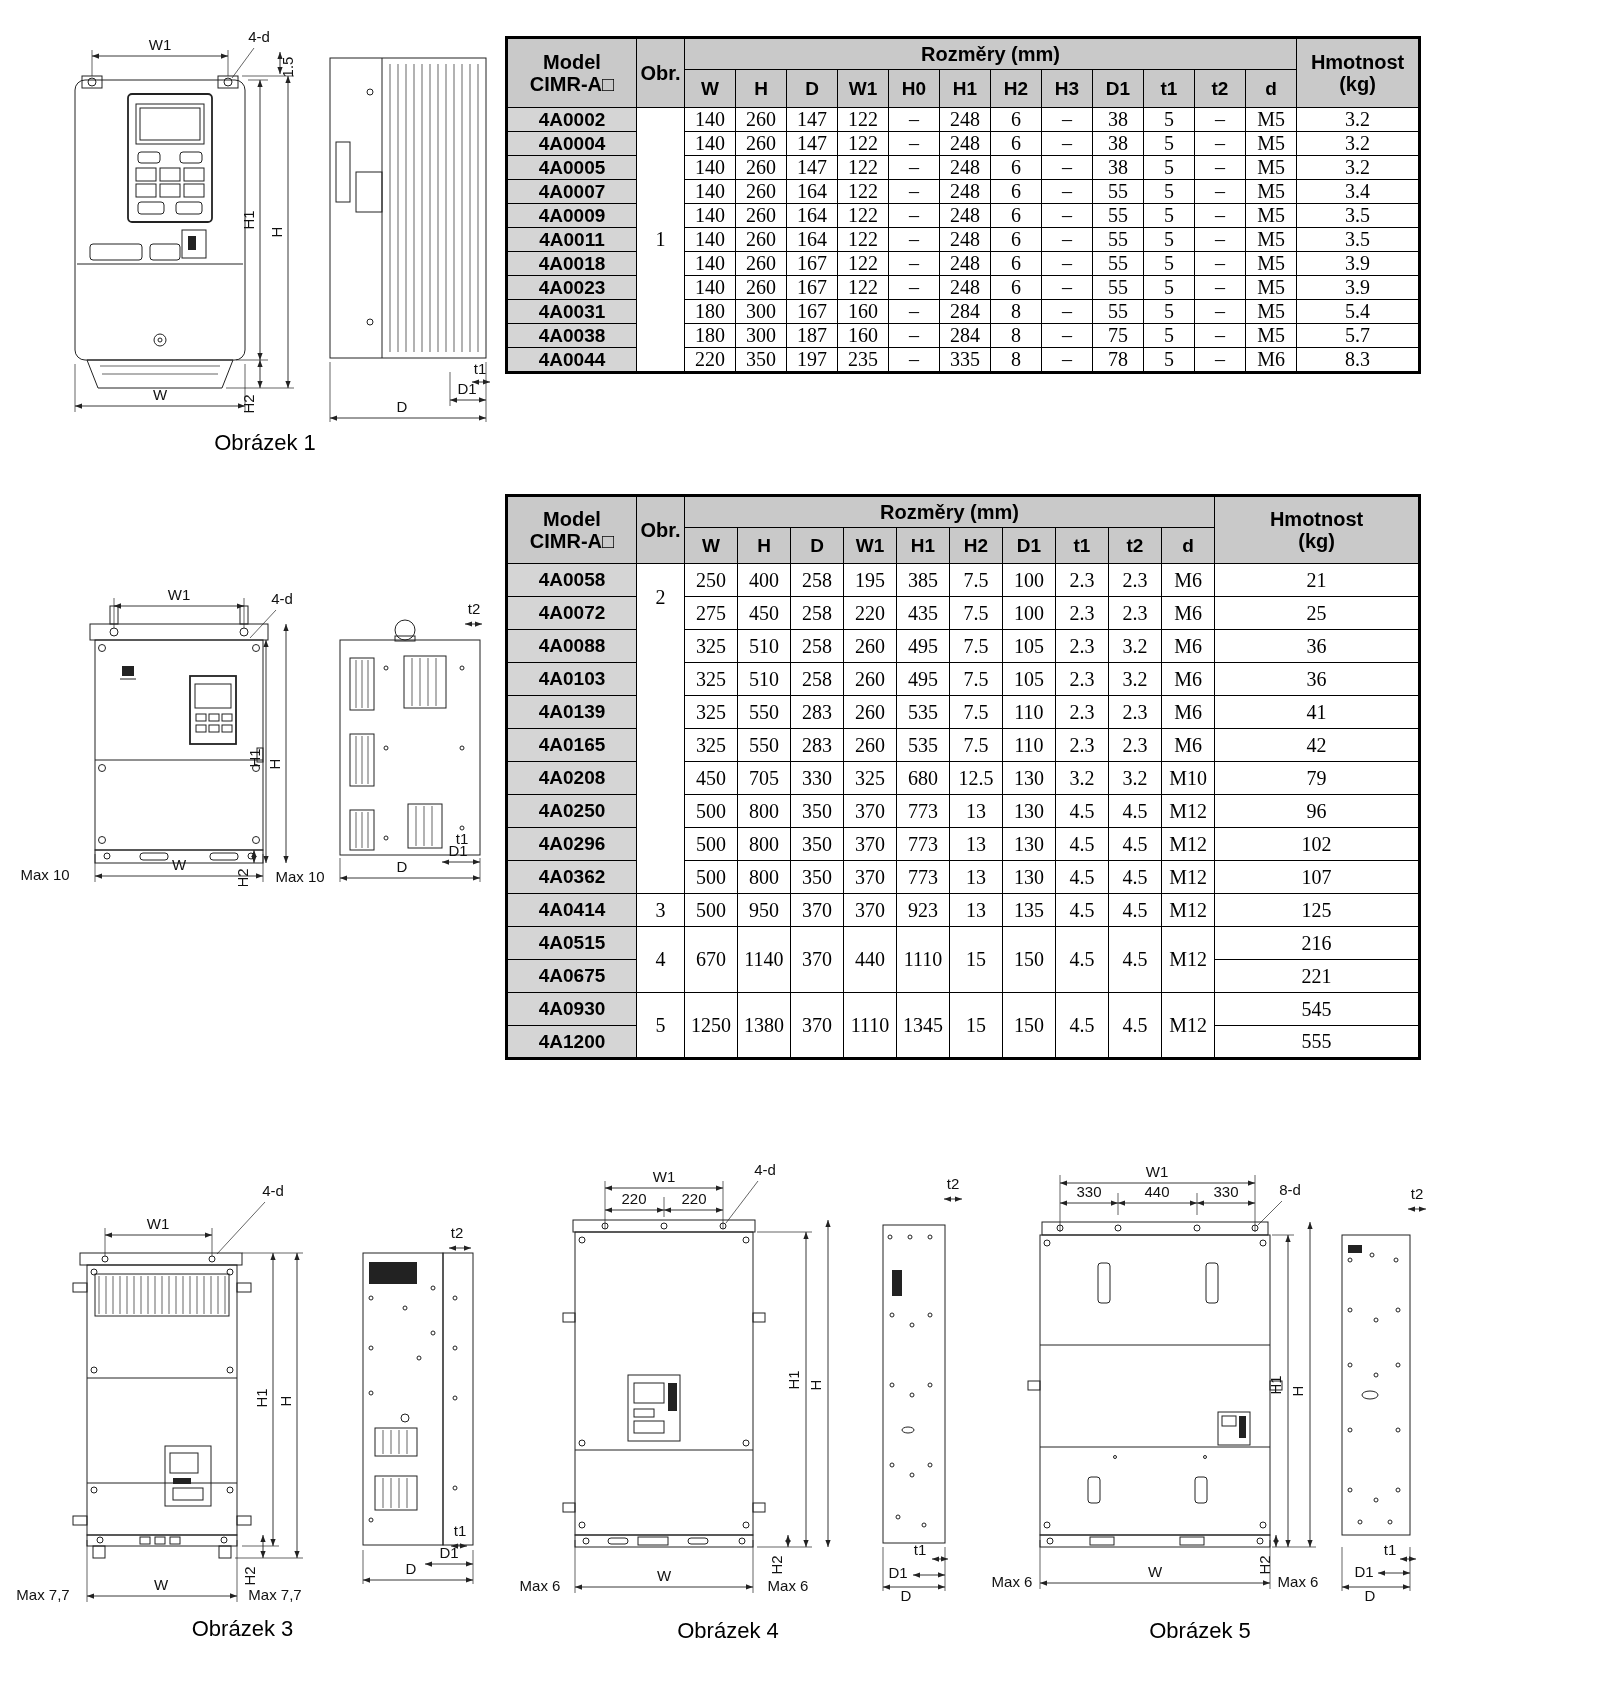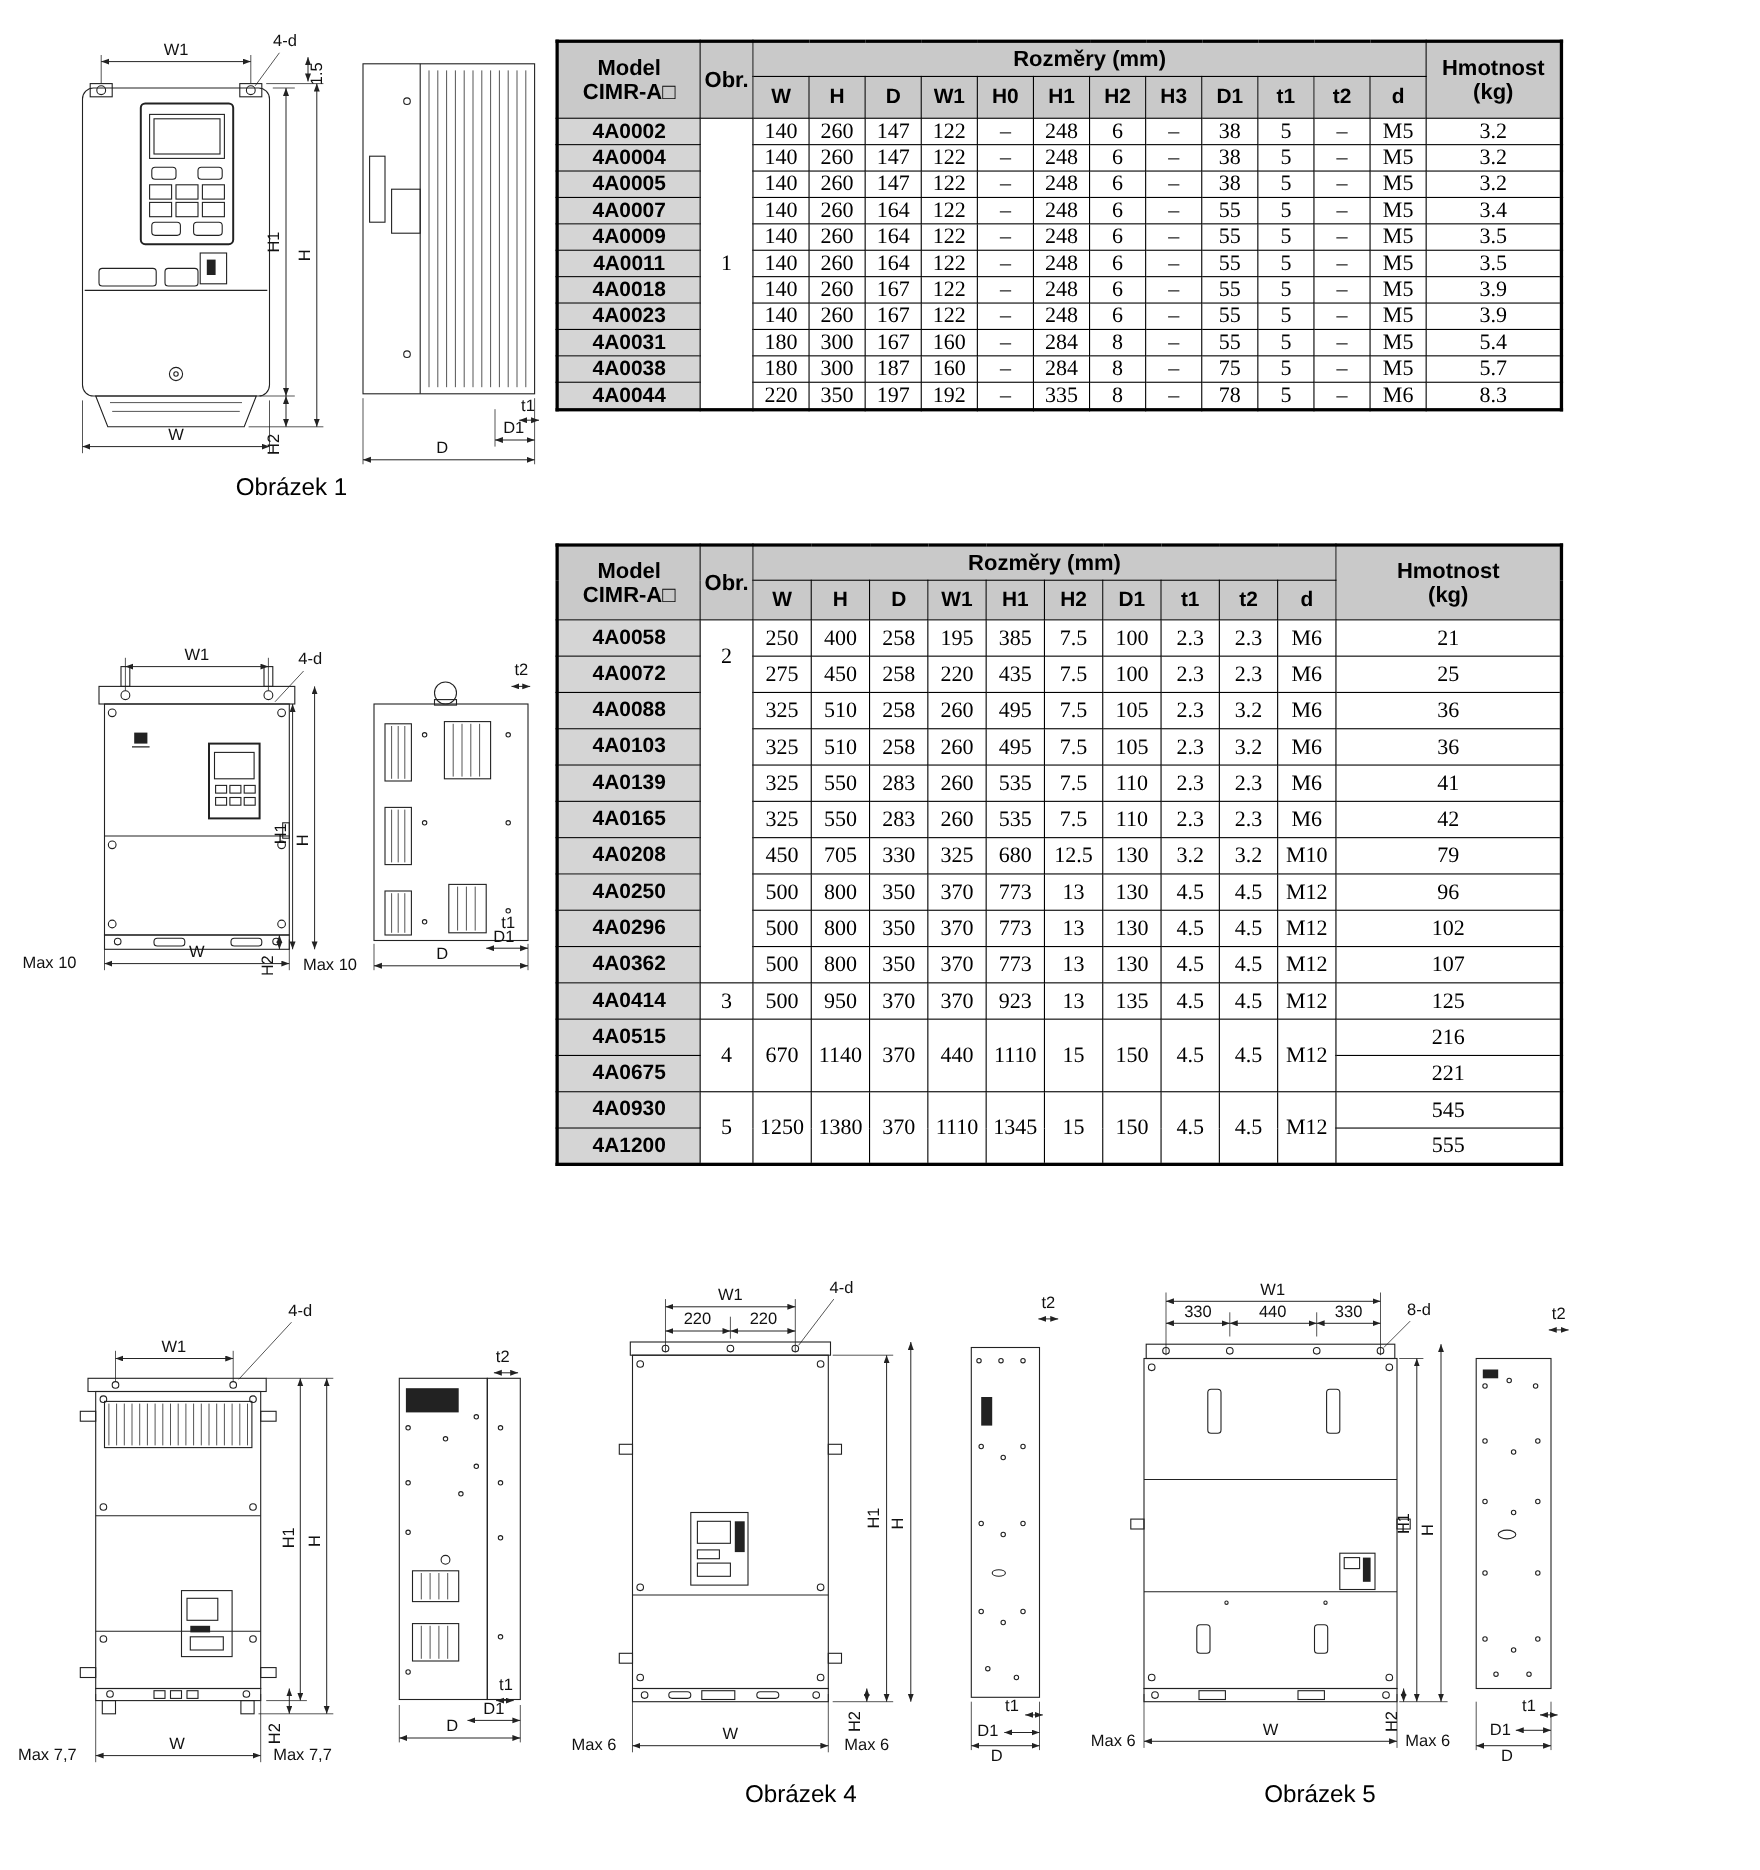--- a/index.html
+++ b/index.html
@@ -312,20 +312,21 @@
         <text x="455" y="448">t1</text>
         <line class="dm" x1="446" y1="458" x2="462" y2="458"></line>
         <line class="dm" x1="420" y1="476" x2="468" y2="476"></line>
         <text x="444" y="470">D1</text>
         <line class="lt" x1="358" y1="462" x2="358" y2="496"></line>
           <line class="lt" x1="468" y1="462" x2="468" y2="496"></line>
         <line class="dm" x1="358" y1="492" x2="468" y2="492"></line>
         <text x="406" y="486">D</text>
       </g>
     </svg>
+    <div class="cap">Obrázek 3</div>
   </div>
 
   <div class="fig" id="fig4">
     <svg width="480" height="525" viewBox="0 0 480 525">
       <defs>
           <marker id="a4" markerWidth="9" markerHeight="8" refX="8" refY="3" orient="auto-start-reverse">
             <path d="M0,0L8,3L0,6Z" fill="#222"></path>
           </marker>
         </defs>
       <g>
@@ -729,21 +730,21 @@
           <td class="val">5</td>
           <td class="val">–</td>
           <td class="val">M5</td>
           <td class="val">5.7</td>
         </tr>
         <tr>
           <td class="model">4A0044</td>
           <td class="val">220</td>
           <td class="val">350</td>
           <td class="val">197</td>
-          <td class="val">192</td>
+          <td class="val">235</td>
           <td class="val">–</td>
           <td class="val">335</td>
           <td class="val">8</td>
           <td class="val">–</td>
           <td class="val">78</td>
           <td class="val">5</td>
           <td class="val">–</td>
           <td class="val">M6</td>
           <td class="val">8.3</td>
         </tr>

